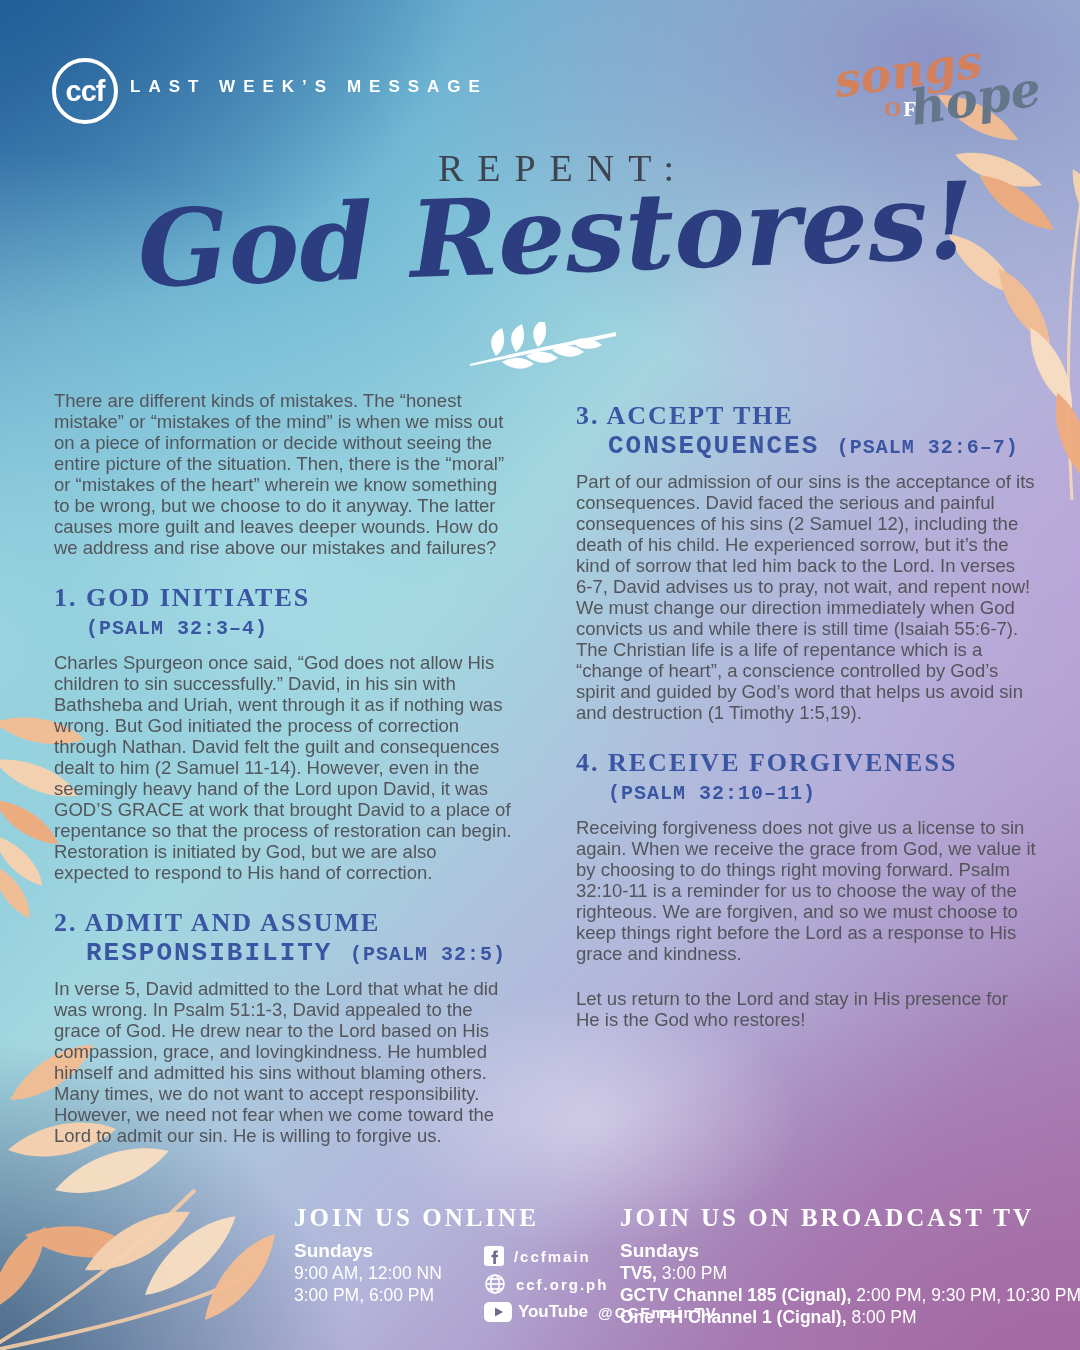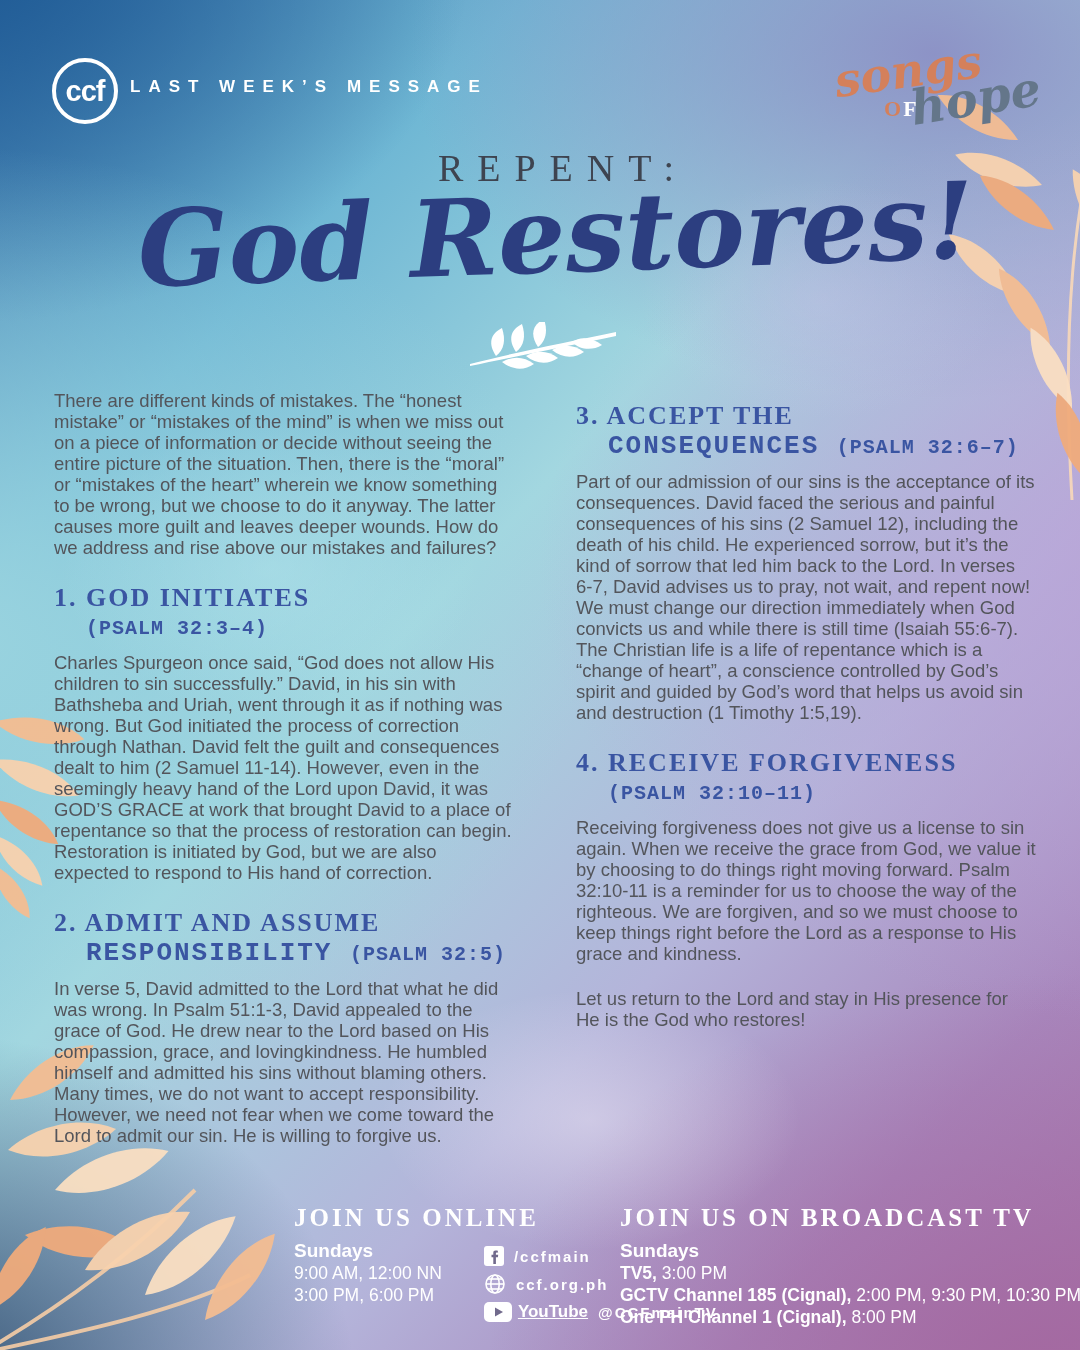--- a/index.html
+++ b/index.html
@@ -55,21 +55,21 @@
   
   .f-head{font-family:"Liberation Serif",serif;font-weight:bold;color:#fff;font-size:25px;letter-spacing:3px;white-space:nowrap;}
   .footer-online{position:absolute;left:260px;top:1204px;color:#fff;margin-left:34px;}
   .footer-tv{position:absolute;left:620px;top:1204px;color:#fff;}
   .f-day{font-weight:bold;font-size:19px;margin-top:8px;}
   .f-line{font-size:17.5px;line-height:22px;}
   .f-line b{font-weight:bold;}
   .online-cols{display:flex;gap:42px;}
   .links{margin-top:10px;}
   .link-row{display:flex;align-items:center;gap:10px;height:28px;font-size:15px;letter-spacing:2px;font-weight:bold;}
-  .yt-word{font-weight:bold;font-size:17px;letter-spacing:0;margin-left:-4px;text-decoration:underline;}
+  .yt-word{font-weight:bold;font-size:17px;letter-spacing:0;margin-left:-4px;}
 
   svg{display:block;}
   .leaves{position:absolute;pointer-events:none;}
   .lv-tr{right:0;top:80px;}
   .lv-ml{left:0;top:700px;}
   .lv-bl{left:0;top:1030px;}
 </style>
 </head>
 <body>
 

